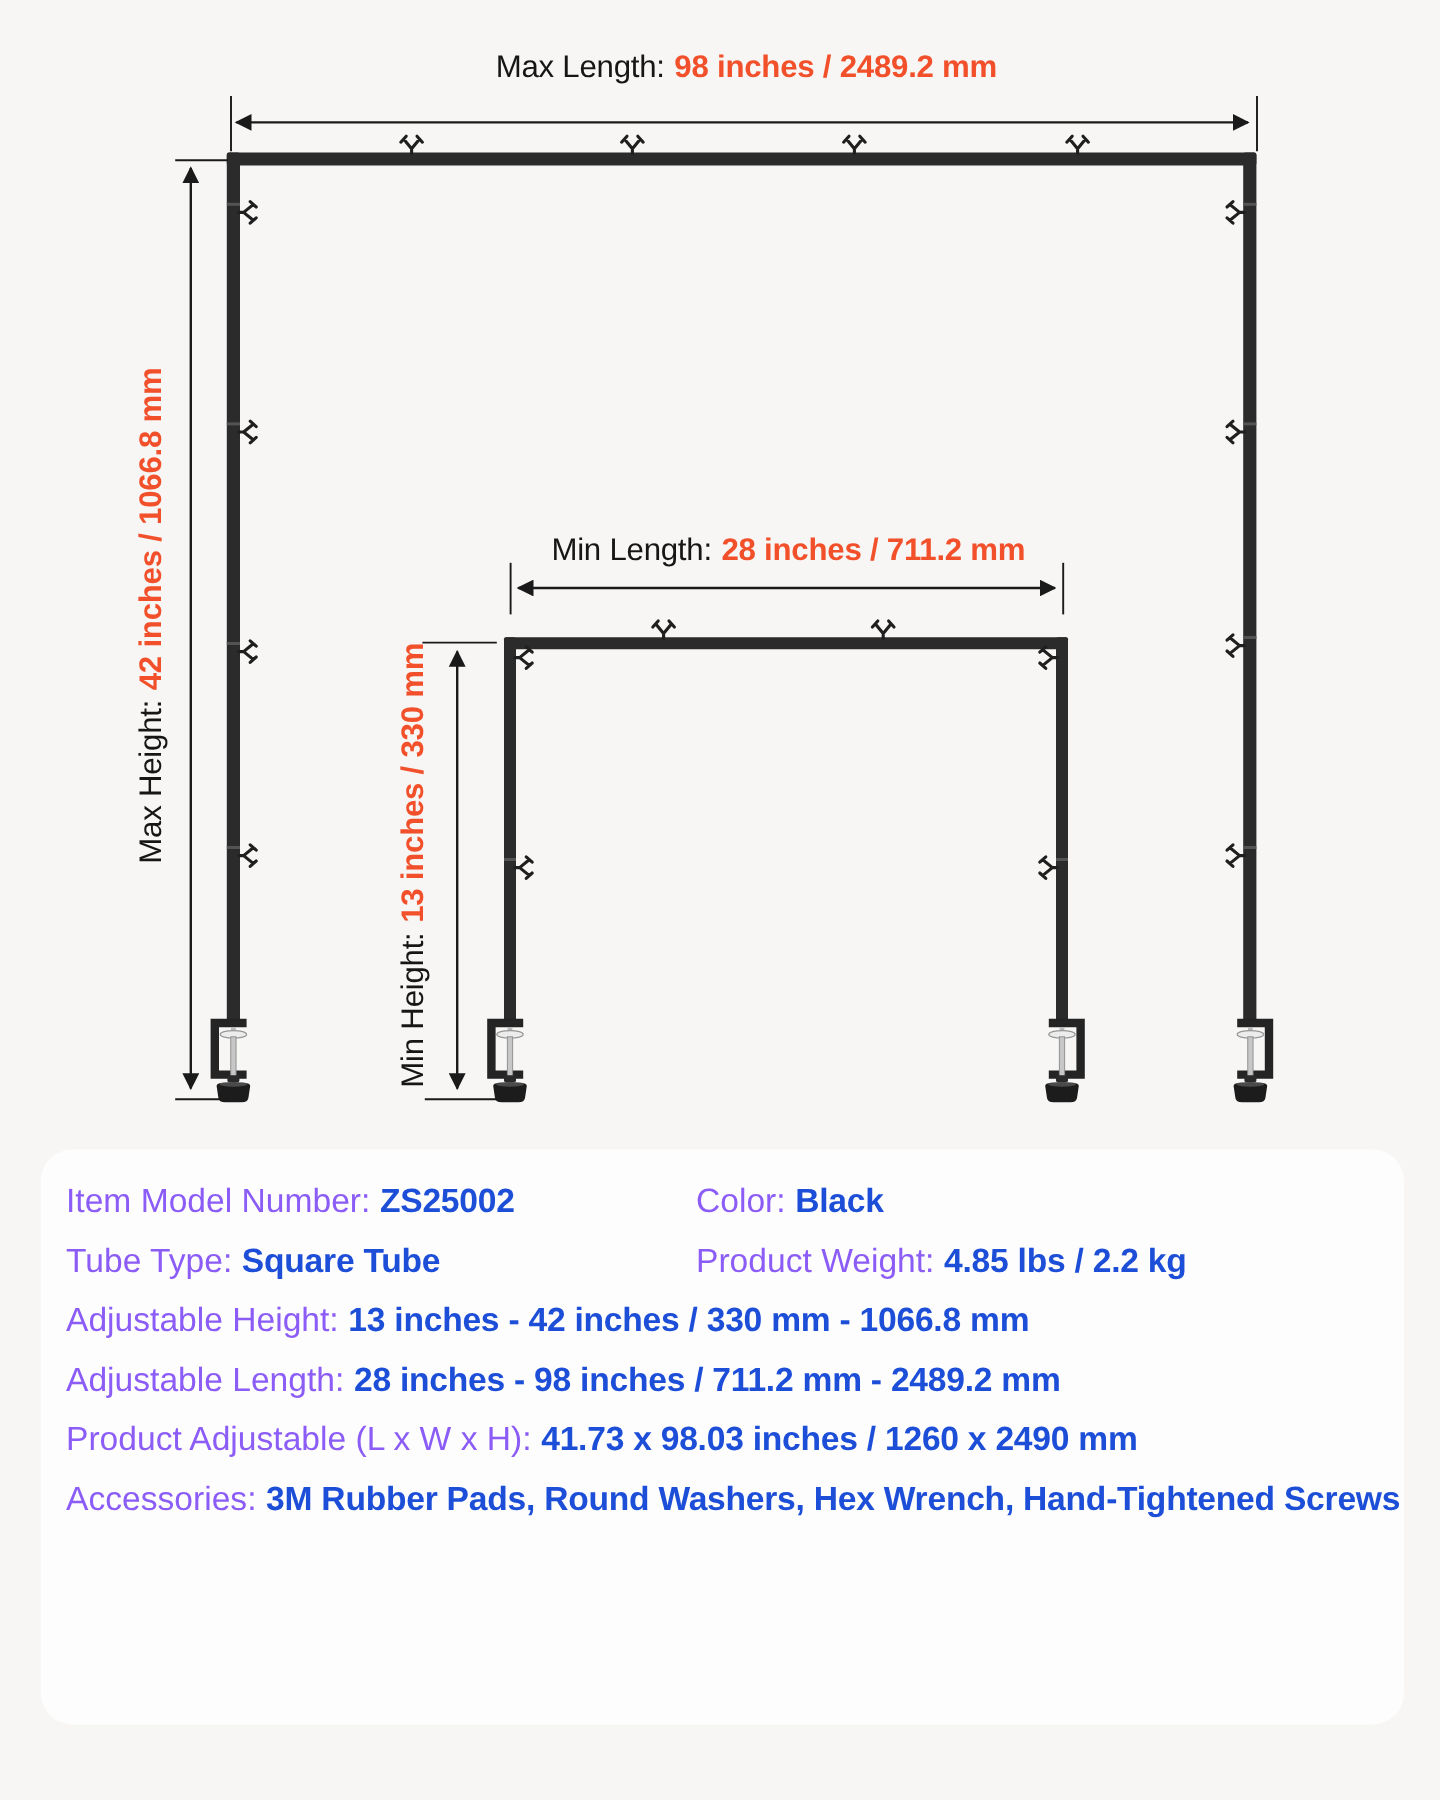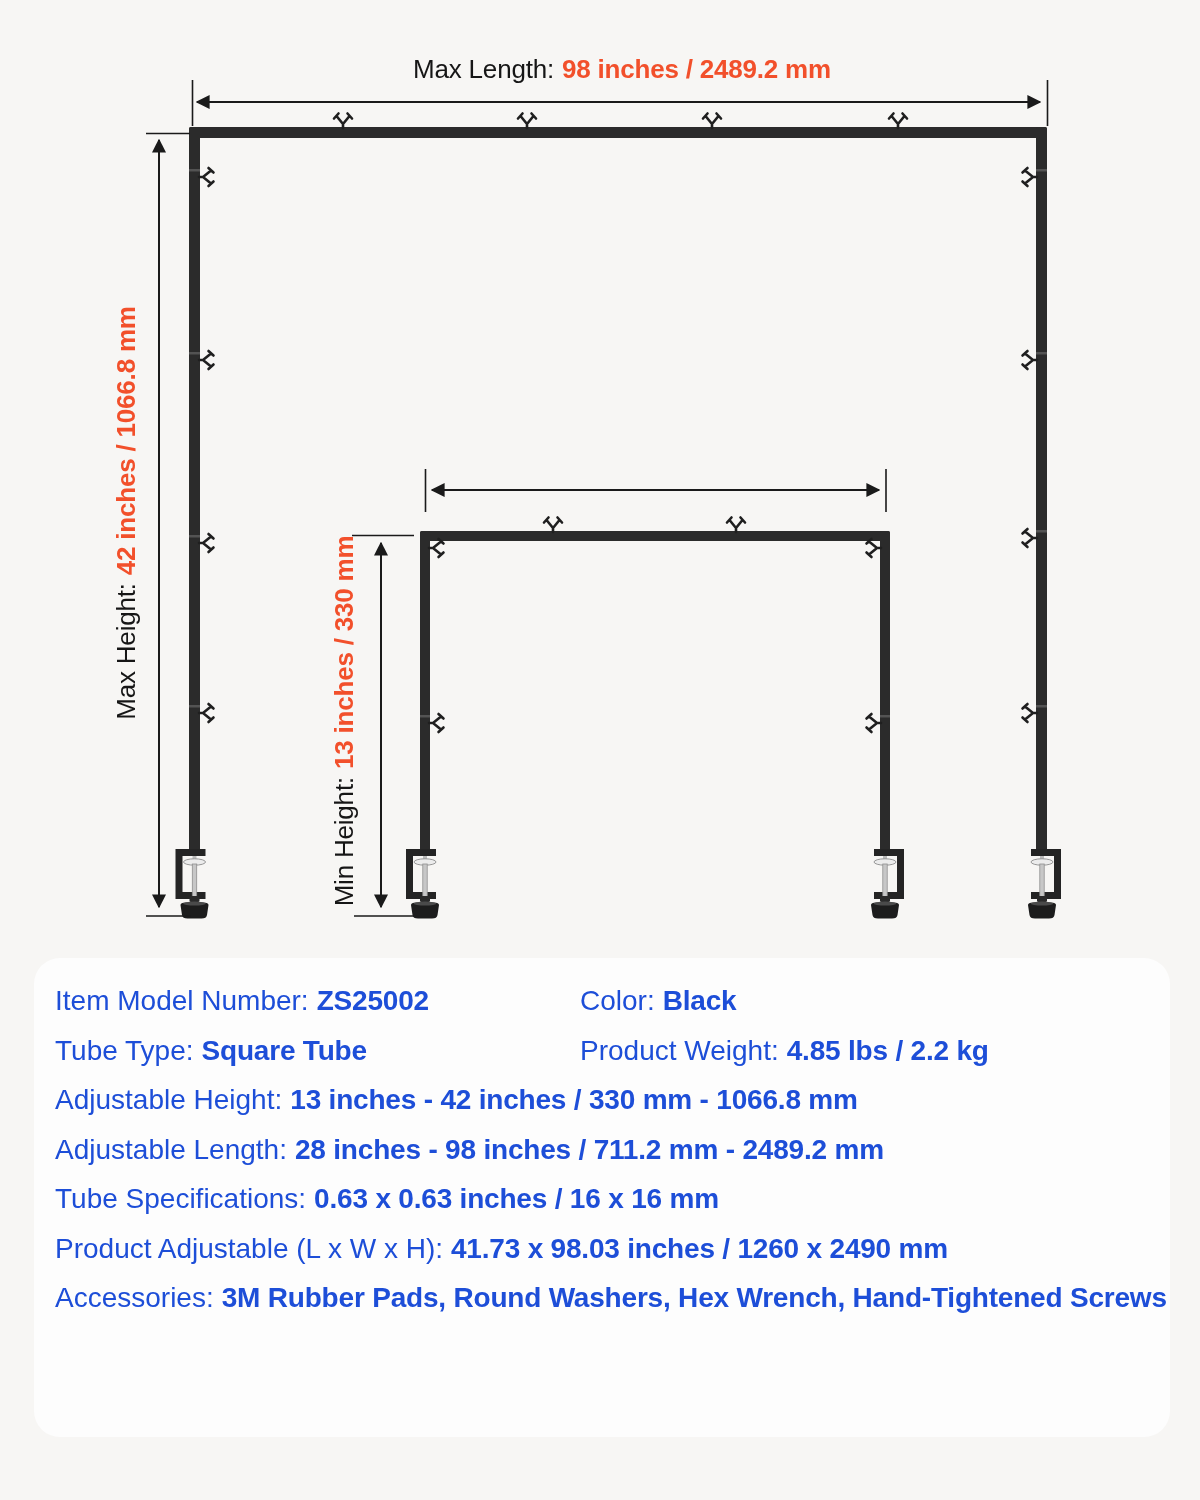--- a/index.html
+++ b/index.html
@@ -21,21 +21,21 @@
   
   .spec-panel{
     position:absolute;left:34px;top:958px;width:1136px;height:479px;
     background:#fdfdfd;border-radius:26px;
     padding:18px 0 0 21px;box-sizing:border-box;
   }
   .spec-row{
     position:relative;height:49.5px;line-height:49.5px;
     font-size:28px;white-space:nowrap;
   }
-  .spec-label{color:#1d4ed8;}
+  .spec-label{color:#8b5cf6;}
   .spec-value{color:#1d4ed8;font-weight:700;margin-left:8px;letter-spacing:-0.2px;}
   .spec-col-right{position:absolute;left:525px;top:0;}
 </style>
 </head>
 <body>
 
 <div class="page">
 
   <div class="diagram">
     <svg width="1200" height="958" viewBox="0 0 1200 958">
@@ -125,25 +125,28 @@
           <path d="M146,133.5 H190"></path>
           <path d="M146,916 H191"></path>
           <path d="M425.5,469 V512"></path>
           <path d="M886,469 V512"></path>
           <path d="M352,535.5 H414"></path>
           <path d="M354,916 H414"></path>
         </g>
       </g>
     </svg>
 
-    <div class="dim-text" style="left:622px;top:69px;">
+    <div class="dim-text" style="left:622px;top:56px;">
       <span>Max Length:</span><span class="dim-value">98 inches / 2489.2 mm</span>
     </div>
     <div class="dim-text rot" style="left:126px;top:513px;">
       <span>Max Height:</span><span class="dim-value">42 inches / 1066.8 mm</span>
+    </div>
+    <div class="dim-text" style="left:657px;top:458px;">
+      <span>Min Length:</span><span class="dim-value">28 inches / 711.2 mm</span>
     </div>
     <div class="dim-text rot" style="left:344px;top:721px;">
       <span>Min Height:</span><span class="dim-value">13 inches / 330 mm</span>
     </div>
   </div>
 
   <div class="spec-panel">
 
     <div class="spec-row">
       <span>
@@ -163,23 +166,20 @@
       </span>
     </div>
 
     <div class="spec-row">
       <span class="spec-label">Adjustable Height:</span><span class="spec-value">13 inches - 42 inches / 330 mm - 1066.8 mm</span>
     </div>
     <div class="spec-row">
       <span class="spec-label">Adjustable Length:</span><span class="spec-value">28 inches - 98 inches / 711.2 mm - 2489.2 mm</span>
     </div>
     <div class="spec-row">
-      <span class="spec-label">Tube Specifications:</span><span class="spec-value">0.63 x 0.63 inches / 16 x 16 mm</span>
-    </div>
-    <div class="spec-row">
       <span class="spec-label">Product Adjustable (L x W x H):</span><span class="spec-value">41.73 x 98.03 inches / 1260 x 2490 mm</span>
     </div>
     <div class="spec-row">
       <span class="spec-label">Accessories:</span><span class="spec-value">3M Rubber Pads, Round Washers, Hex Wrench, Hand-Tightened Screws</span>
     </div>
 
   </div>
 </div>
 
 </body></html>

